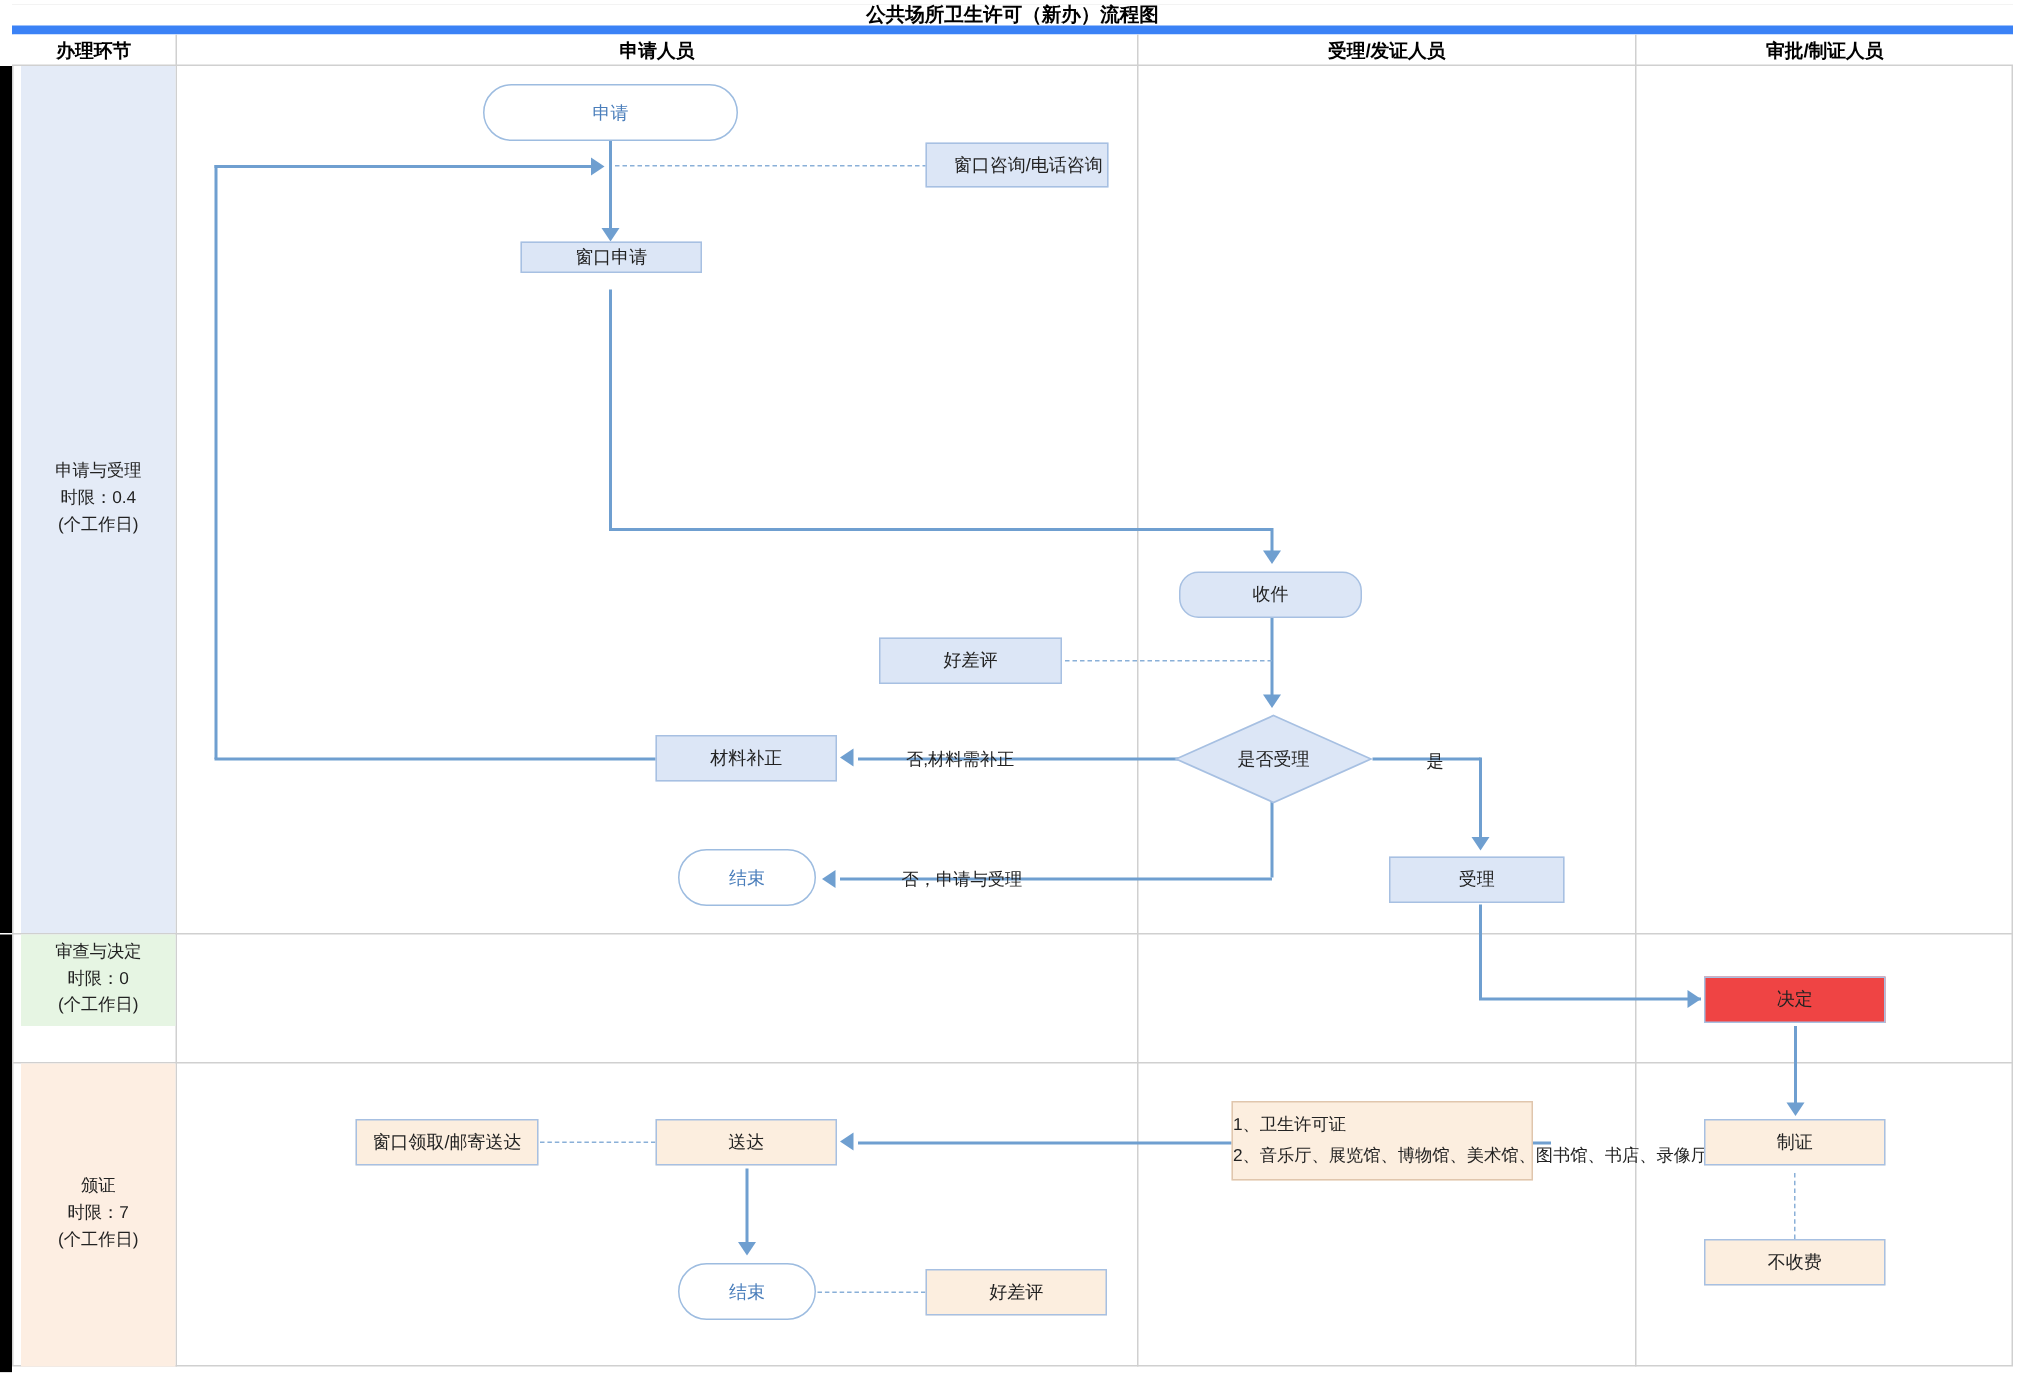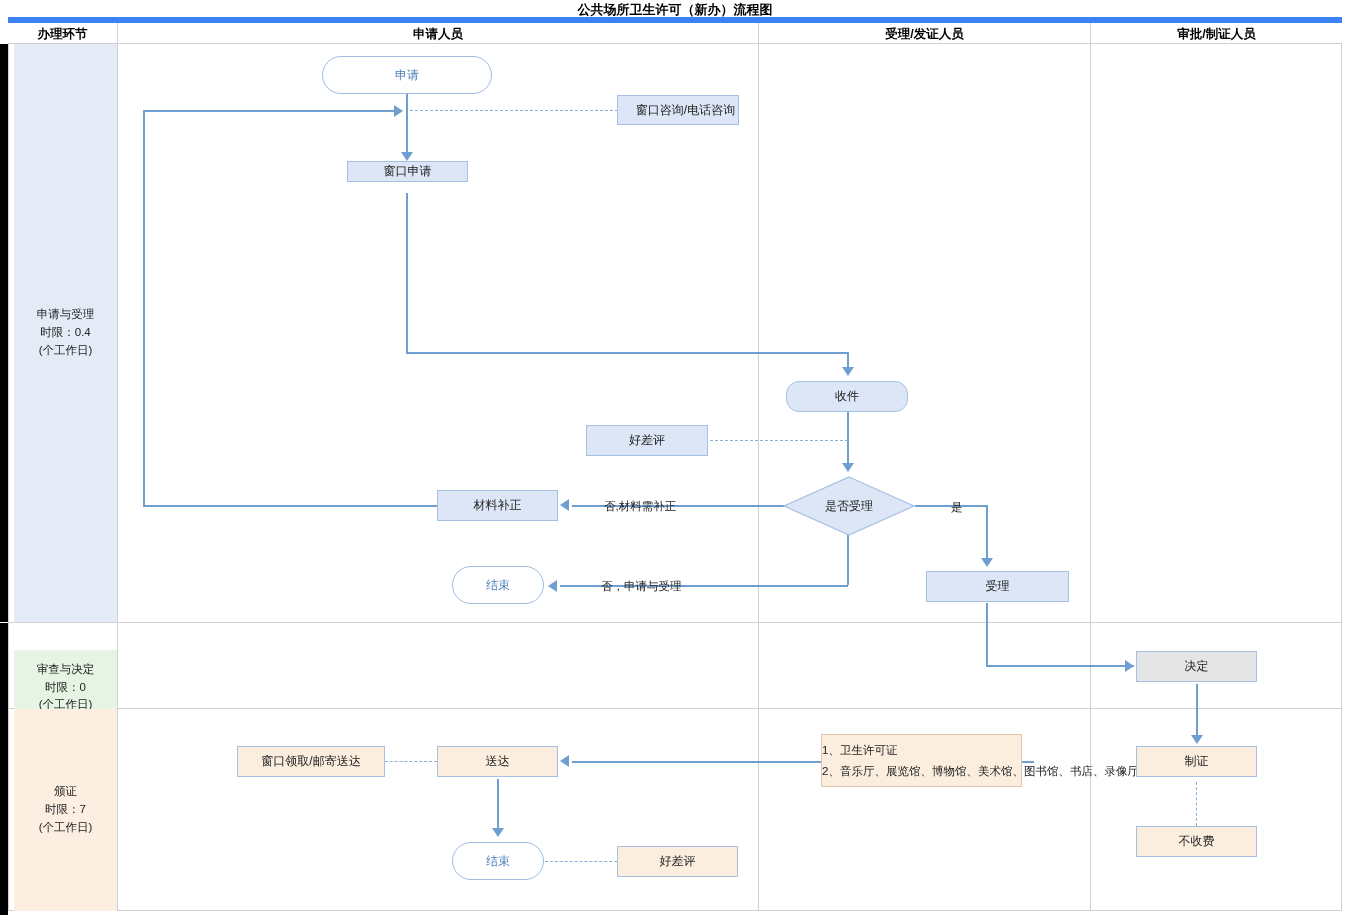--- a/index.html
+++ b/index.html
@@ -87,21 +87,21 @@
     border: 1px solid #a7c0e2;
     color: #222;
   }
   .node.rounded-blue {
     background: #ffffff;
     border: 1px solid #9dbce0;
     border-radius: 22px;
     color: #4a7ebb;
   }
   .node.rect-green {
-    background: #e5e5e5;
+    background: #ef4444;
     border: 1px solid #a7c0e2;
     color: #222;
   }
   .node.rect-peach {
     background: #fceedf;
     border: 1px solid #a7c0e2;
     color: #222;
   }
   .node.rect-peach-left {
     background: #fceedf;
@@ -208,21 +208,21 @@
   <div class="hline" style="left:8px; top:622px; width:1334px;"></div>
   <div class="hline" style="left:8px; top:708px; width:1334px;"></div>
 
   <div class="phase blue" style="top:44px; height:578px;">
     <div>
       <div>申请与受理</div>
       <div>时限：0.4</div>
       <div>(个工作日)</div>
     </div>
   </div>
-  <div class="phase green" style="top:650px; height:75px;">
+  <div class="phase green" style="top:623px; height:61px;">
     <div>
       <div>审查与决定</div>
       <div>时限：0</div>
       <div>(个工作日)</div>
     </div>
   </div>
   <div class="phase peach" style="top:709px; height:202px;">
     <div>
       <div>颁证</div>
       <div>时限：7</div>
@@ -310,21 +310,21 @@
   </div>
 
   <div class="node rect-blue" style="left:437px; top:490px; width:121px; height:31px;">
     <span>材料补正</span>
   </div>
 
   <div class="node rounded-blue" style="left:452px; top:566px; width:92px; height:38px;">
     <span>结束</span>
   </div>
 
-  <div class="node rect-blue" style="left:926px; top:571px; width:143px; height:31px;">
+  <div class="node rect-blue" style="left:926px; top:571px; width:117px; height:31px;">
     <span>受理</span>
   </div>
 
   <div class="node rect-green" style="left:1136px; top:651px; width:121px; height:31px;">
     <span>决定</span>
   </div>
 
   <div class="node rect-peach-left" style="left:821px; top:734px; width:201px; height:53px; justify-content:center; font-size:11.5px;">
     <span style="white-space:nowrap;">1、卫生许可证</span>
     <span style="white-space:nowrap;">2、音乐厅、展览馆、博物馆、美术馆、图书馆、书店、录像厅（室）备案凭证</span>
@@ -335,21 +335,21 @@
   </div>
 
   <div class="node rect-peach" style="left:1136px; top:826px; width:121px; height:31px;">
     <span>不收费</span>
   </div>
 
   <div class="node rect-peach" style="left:437px; top:746px; width:121px; height:31px;">
     <span>送达</span>
   </div>
 
-  <div class="node rect-peach" style="left:237px; top:746px; width:148px; height:31px;">
+  <div class="node rect-peach" style="left:237px; top:746px; width:122px; height:31px;">
     <span>窗口领取/邮寄送达</span>
   </div>
 
   <div class="node rounded-blue" style="left:452px; top:842px; width:92px; height:38px;">
     <span>结束</span>
   </div>
 
   <div class="node rect-peach" style="left:617px; top:846px; width:121px; height:31px;">
     <span>好差评</span>
   </div>

